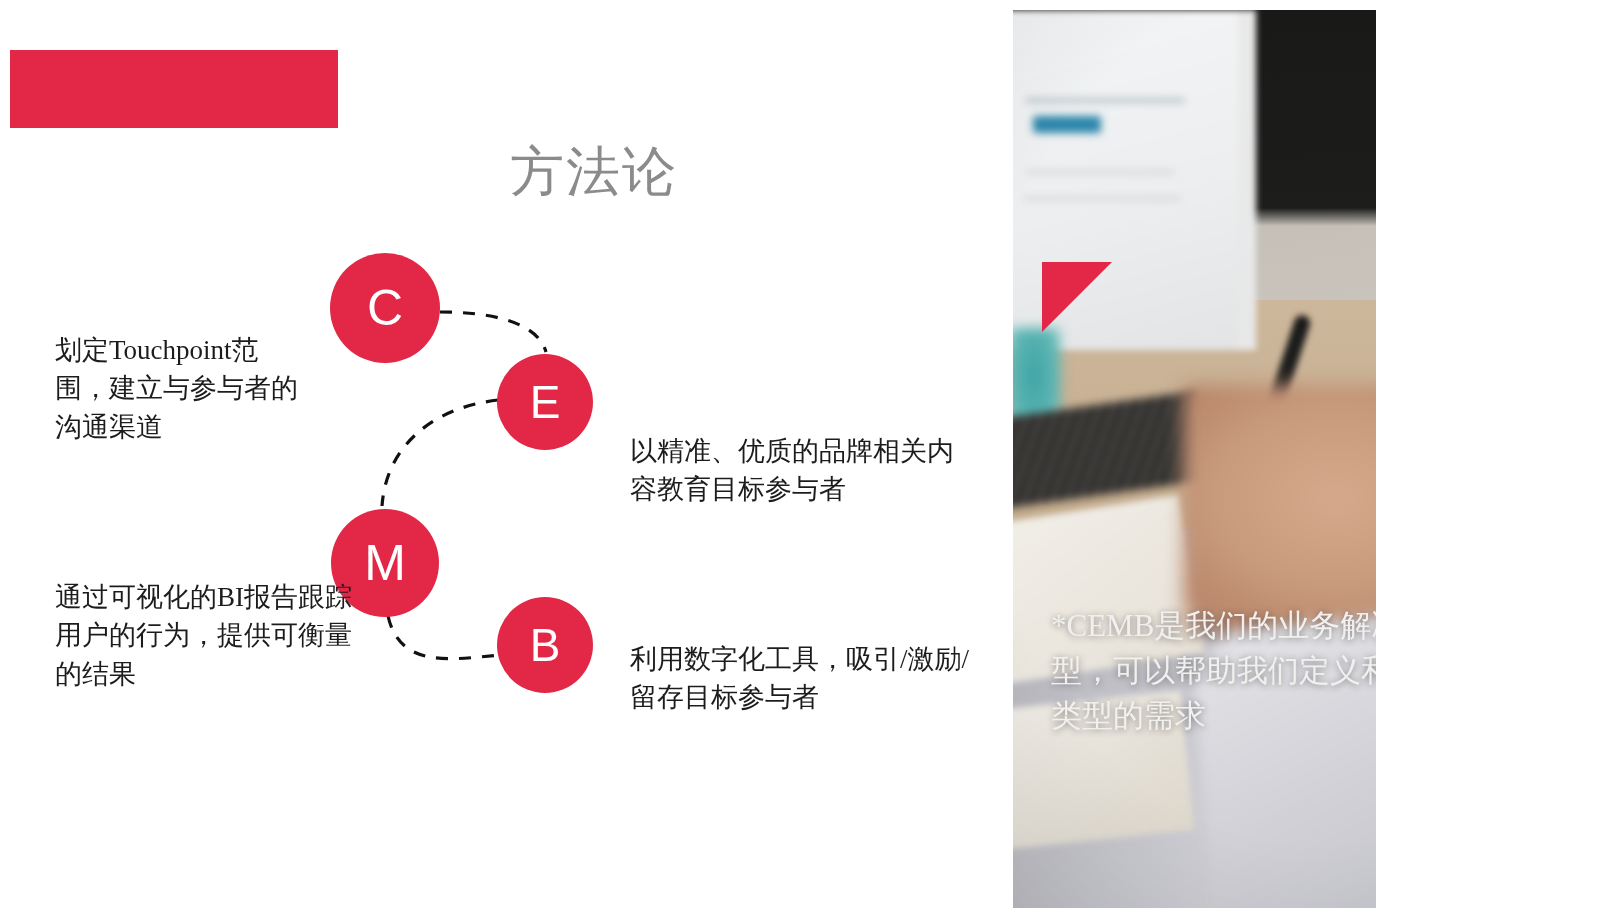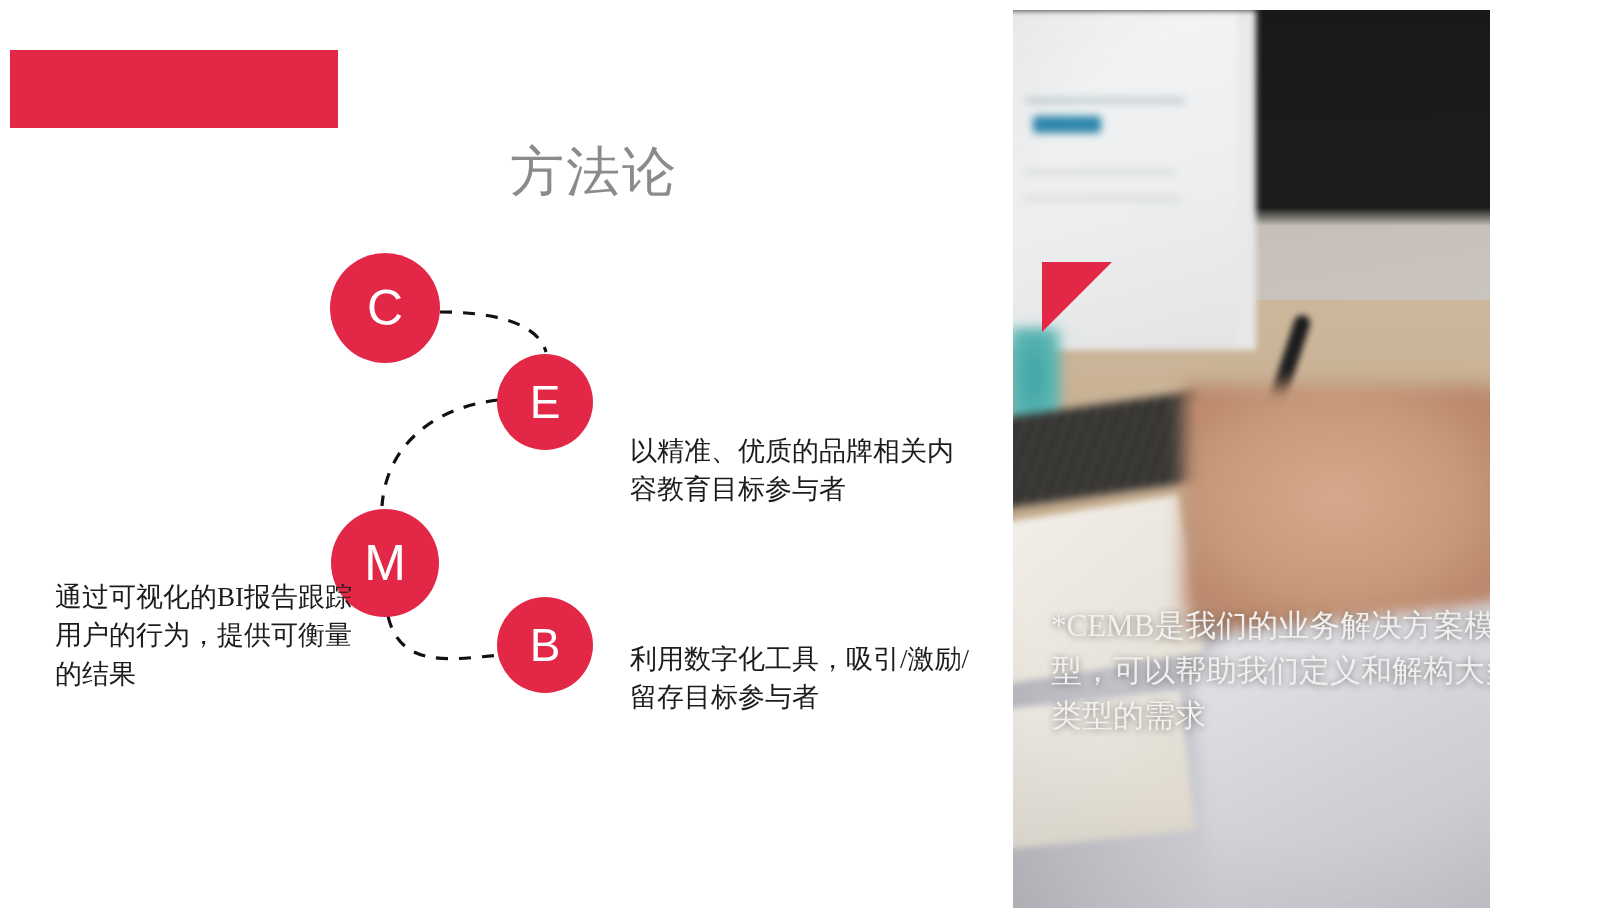--- a/index.html
+++ b/index.html
@@ -3,21 +3,21 @@
 <meta charset="utf-8">
 <title>Methodology Slide</title>
 <style>
   html, body {
     margin: 0;
     padding: 0;
     background: #ffffff;
   }
   #slide {
     position: relative;
-    width: 1490px;
+    width: 1376px;
     height: 920px;
     background: #ffffff;
     overflow: hidden;
     font-family: "Liberation Serif", "DejaVu Serif", serif;
   }
 
   
   .accent-bar {
     position: absolute;
     left: 10px;
@@ -270,20 +270,21 @@
   <div class="node node-e">
     <span>E</span>
   </div>
   <div class="node node-m">
     <span>M</span>
   </div>
   <div class="node node-b">
     <span>B</span>
   </div>
 
+  <div class="desc desc-c">划定Touchpoint范围，建立与参与者的沟通渠道</div>
   <div class="desc desc-e">以精准、优质的品牌相关内容教育目标参与者</div>
   <div class="desc desc-b">利用数字化工具，吸引/激励/留存目标参与者</div>
   <div class="desc desc-m">通过可视化的BI报告跟踪用户的行为，提供可衡量的结果</div>
 
   <div class="photo-panel">
     <div class="photo-bg"></div>
     <div class="photo-monitor">
       <div class="photo-monitor-line mon-l1"></div>
       <div class="photo-monitor-line mon-l2"></div>
       <div class="photo-monitor-line mon-l3"></div>

